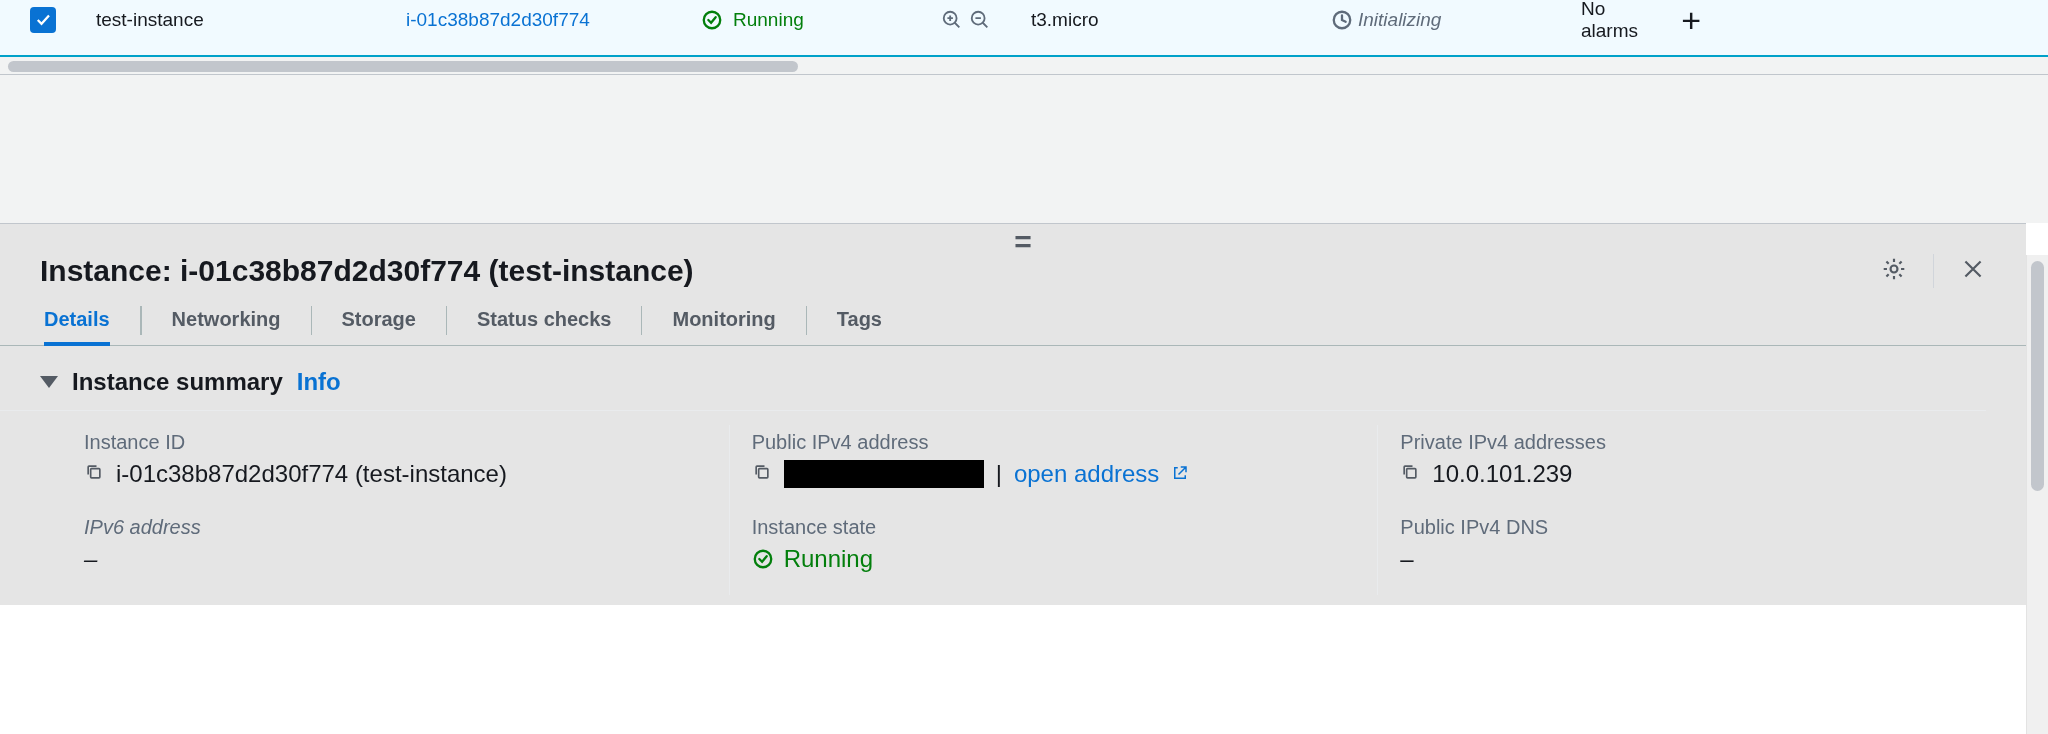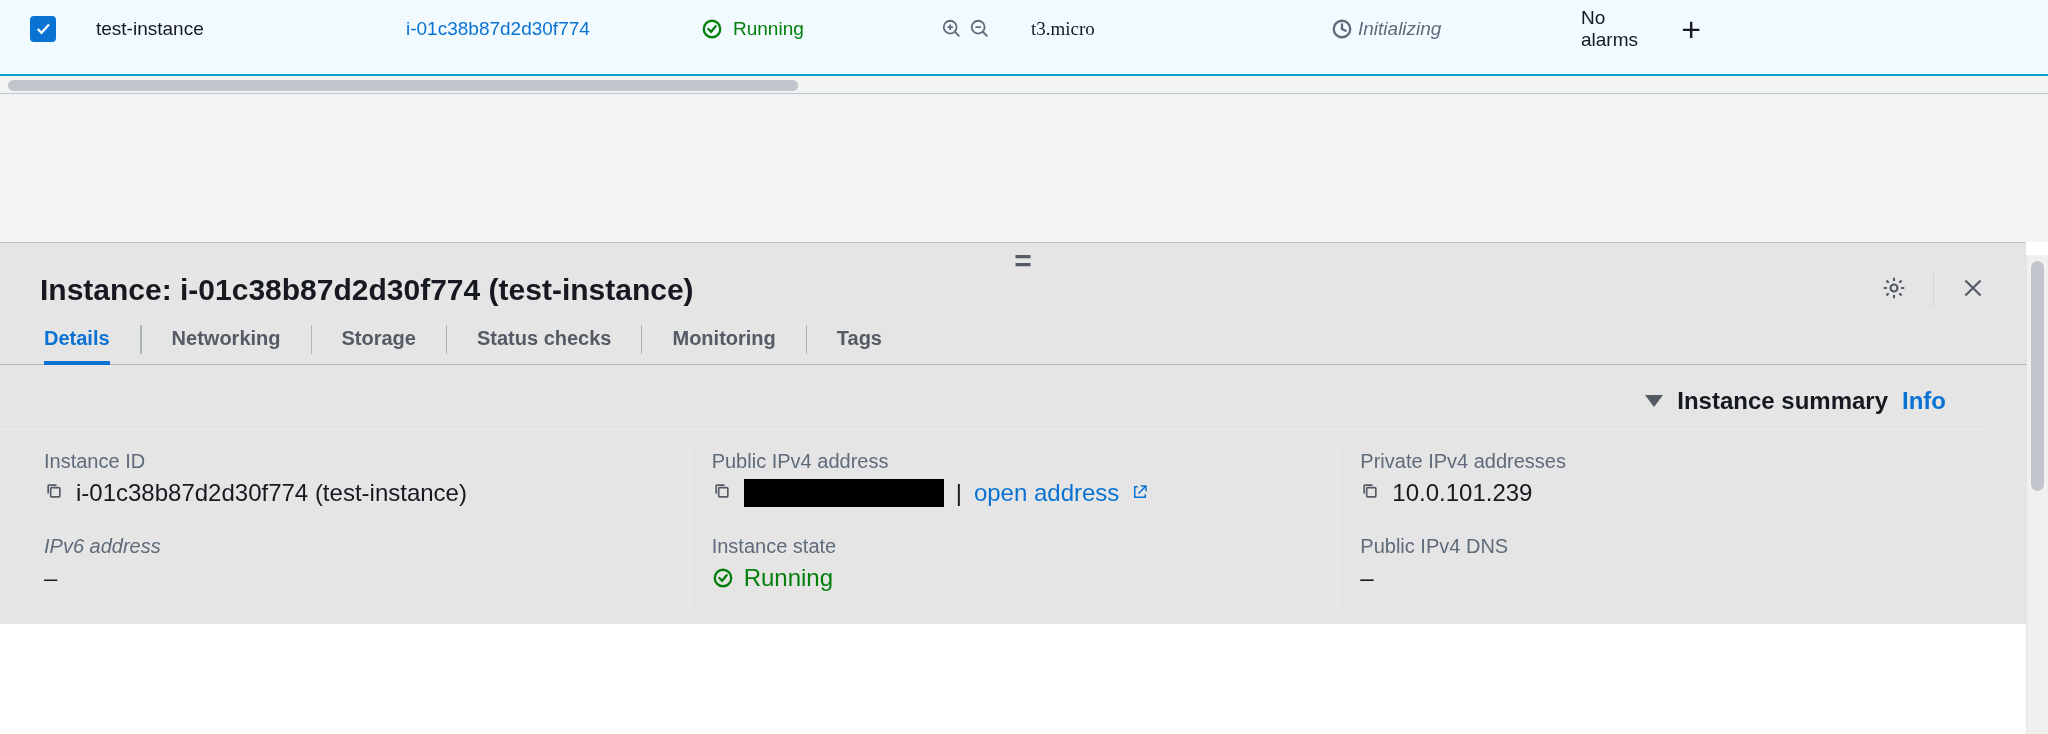--- a/index.html
+++ b/index.html
@@ -21,36 +21,36 @@
     color:var(--text);
     background:#fff;
     width:2048px;
   }
   *{box-sizing:border-box;}
 
   
   .row{
     display:flex;
     align-items:center;
-    height:76px;
+    height:57px;
     background:var(--row-bg);
     border-bottom:2px solid #00a1c9;
     padding:0 30px 16px 30px;
     gap:40px;
     position:relative;
   }
   .chk{
     width:26px;height:26px;border-radius:4px;background:#0972d3;
     display:flex;align-items:center;justify-content:center;flex:0 0 auto;
   }
   .chk svg{width:18px;height:18px;stroke:#fff;stroke-width:3;fill:none;}
   .row .name{flex:0 0 270px;}
   .row .id{flex:0 0 255px;color:var(--link);}
   .row .state{flex:0 0 200px;display:flex;align-items:center;gap:10px;color:var(--green);font-weight:500;}
-  .row .type{flex:0 0 260px;font-family:Liberation Serif, serif;}
+  .row .type{flex:0 0 260px;}
   .row .status{flex:0 0 210px;display:flex;align-items:flex-start;gap:5px;color:var(--muted);font-style:italic;}
   .row .alarms{flex:0 0 120px;display:flex;align-items:center;gap:20px;}
   .zoomers{display:flex;gap:6px;align-items:center;color:var(--muted);}
   .zoomers svg{width:22px;height:22px;stroke:var(--muted);stroke-width:2;fill:none;}
   .plus{font-size:34px;line-height:1;color:var(--text);font-weight:400;}
   .circleicon{width:22px;height:22px;flex:0 0 auto;}
   .circleicon circle{stroke-width:2.5;}
   .circleicon path{stroke-width:2.5;stroke-linecap:round;}
 
   
@@ -103,39 +103,39 @@
     content:"";position:absolute;left:30px;right:30px;bottom:-1px;height:4px;background:var(--blue);
   }
   .tabs .tsep{width:1px;background:var(--tab-border);margin:10px 0;}
 
   
   .section-head{
     display:flex;align-items:center;gap:14px;
     padding:22px 40px 14px 40px;
     border-bottom:1px solid #e9ebed;
     margin:0 40px 0 0;
-    justify-content:flex-end;
   }
   .section-head .tri{
     width:0;height:0;border-left:9px solid transparent;border-right:9px solid transparent;border-top:12px solid #545b64;
   }
   .section-head .ttl{font-size:24px;font-weight:700;}
   .section-head .info{color:var(--link);font-size:24px;font-weight:700;}
 
   
   .grid{
     display:grid;
     grid-template-columns:1fr 1fr 1fr;
     gap:0;
     padding:14px 40px 0 40px;
   }
   .cell{
     padding:6px 20px 22px 0;
     border-left:1px solid #e9ebed;
     padding-left:22px;
+    margin-left:40px;
   }
   .cell:first-child{border-left:none;padding-left:4px;}
   .kv-label{color:#5f6b7a;font-size:20px;margin-bottom:6px;}
   .kv-val{font-size:24px;display:flex;align-items:center;gap:12px;flex-wrap:wrap;}
   .copy svg{width:20px;height:20px;stroke:#545b64;stroke-width:2;fill:none;}
   .redact{display:inline-block;width:200px;height:28px;background:#000;vertical-align:middle;}
   .link{color:var(--link);}
   .ext svg{width:18px;height:18px;stroke:var(--link);stroke-width:2;fill:none;}
   .state-running{color:var(--green);font-weight:500;display:flex;align-items:center;gap:10px;}
 

